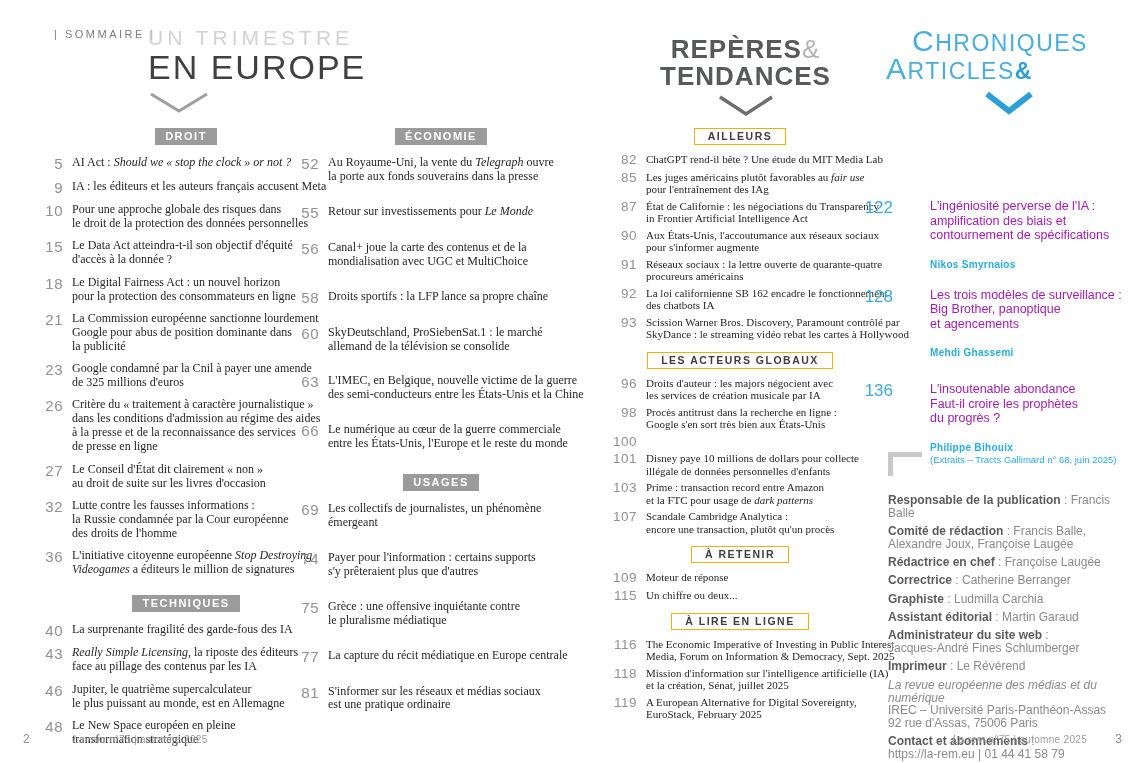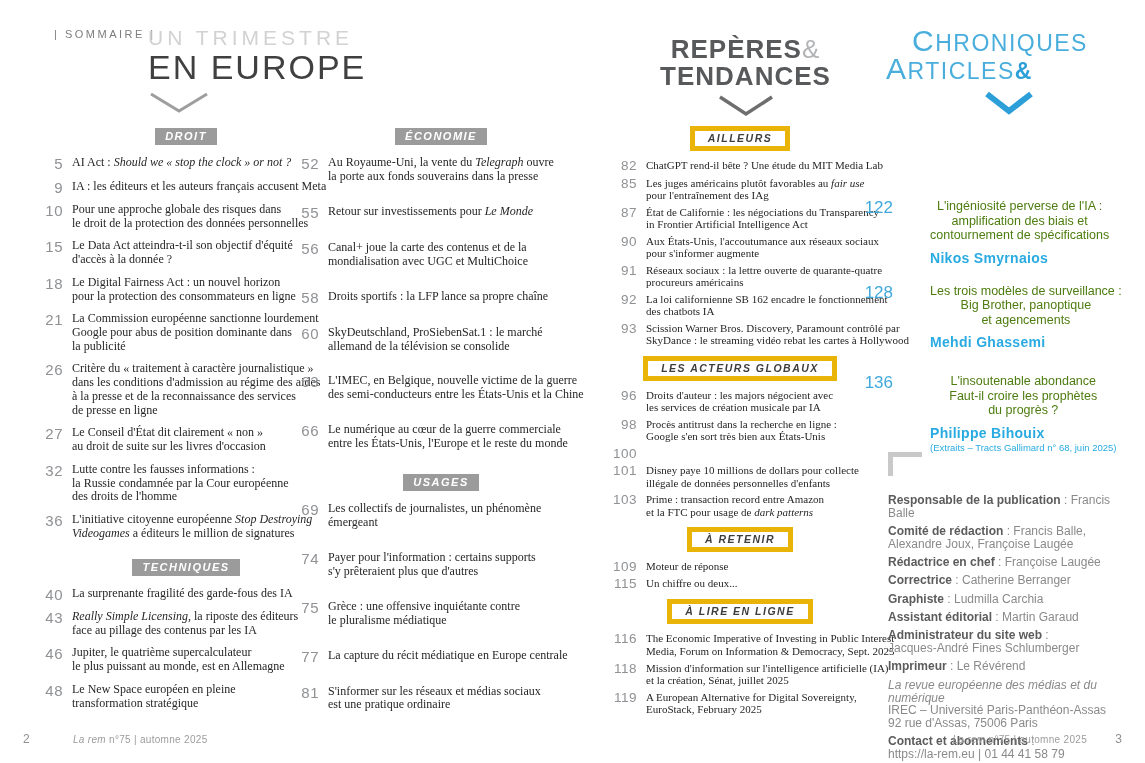--- a/index.html
+++ b/index.html
@@ -29,27 +29,27 @@
   .art-hdr-line2 { margin-left:26px; margin-top:-4px; }
   .art-hdr-amp { color:#2d9fd8; font-weight:bold; }
   .articles-hdr .hdr-chevron { text-align:center; margin-top:6px; margin-left:30px; }
 
   
   .col { position:absolute; }
   .col1 { left:40px;  top:126px; width:292px; }
   .col2 { left:296px; top:126px; width:290px; }
   .col3 { left:612px; top:126px; width:300px; }
 
-  .label-wrap { text-align:center;font-style:italic; }
+  .label-wrap { text-align:center; }
   .col3 .label-wrap { padding-right:44px; }
   .sec-label {
     display:inline-block; font-size:11px; font-weight:bold; letter-spacing:1.5px;
   }
   .sec-label.filled { background:#9b9b9b; color:#ffffff; padding:2px 10px 3px; }
-  .sec-label.outline { background:#ffffff; color:#3d3d3d; border:5px solid #eab308; padding:1px 13px 2px; font-size:10.5px; }
+  .sec-label.outline { background:#ffffff; color:#3d3d3d; border:1px solid #eab308; padding:1px 13px 2px; font-size:10.5px; }
 
   .col1 .label-wrap, .col2 .label-wrap { margin-bottom:11px; }
   .col3 .label-wrap { margin-bottom:8px; }
   .col1 .section + .section .label-wrap,
   .col2 .section + .section .label-wrap { margin-top:16px; }
   .col3 .section + .section .label-wrap { margin-top:9px; }
 
   .toc-row { display:flex; }
   .col1 .toc-row { margin-bottom:8.5px; }
   .col2 .toc-row { margin-bottom:21px; }
@@ -67,22 +67,22 @@
   }
   .col3 .toc-title { font-size:11px; line-height:12.3px; }
   .it { font-style:italic; }
 
   
   .articles-list { left:860px; top:199px; width:262px; }
   .article { display:flex;gap:26px; }
   .article.a0 { margin-bottom:18px; }
   .article.a1 { margin-bottom:24px; }
   .art-num { flex:0 0 44px; text-align:right; padding-right:11px; color:#3fa9dc; font-size:17px; line-height:17px; }
-  .art-title { color:#4d7c0f; font-size:12.5px; line-height:14.5px; white-space:pre-line;text-align:center; }
-  .art-author { color:#29abe2; font-size:14px; font-weight:bold; margin-top:7px; letter-spacing:0.3px; }
+  .art-title { color:#a21caf; font-size:12.5px; line-height:14.5px; white-space:pre-line; }
+  .art-author { color:#29abe2; font-size:10px; font-weight:bold; margin-top:16px; letter-spacing:0.3px; }
   .art-note { color:#29abe2; font-size:9.5px; margin-top:1px; }
 
   
   .bracket { left:888px; top:452px; width:34px; height:24px;
     border-left:5px solid #c9c9c9; border-top:5px solid #c9c9c9; }
   .masthead { left:888px; top:494px; width:245px; }
   .m-entry { font-size:12px; line-height:12.8px; color:#8a8a8a; margin-bottom:5.5px; white-space:pre-line; }
   .m-entry .mb { font-weight:bold; color:#5c5c5c; }
   .m-entry .mi { font-style:italic; }
 
@@ -156,20 +156,25 @@
         <div class="toc-title"><span>Le Digital Fairness Act : un nouvel horizon
 pour la protection des consommateurs en ligne</span></div>
       </div>
       <div class="toc-row">
         <div class="toc-num">21</div>
         <div class="toc-title"><span>La Commission européenne sanctionne lourdement
 Google pour abus de position dominante dans
 la publicité</span></div>
       </div>
       <div class="toc-row">
+        <div class="toc-num">23</div>
+        <div class="toc-title"><span>Google condamné par la Cnil à payer une amende
+de 325 millions d'euros</span></div>
+      </div>
+      <div class="toc-row">
         <div class="toc-num">26</div>
         <div class="toc-title"><span>Critère du « traitement à caractère journalistique »
 dans les conditions d'admission au régime des aides
 à la presse et de la reconnaissance des services
 de presse en ligne</span></div>
       </div>
       <div class="toc-row">
         <div class="toc-num">27</div>
         <div class="toc-title"><span>Le Conseil d'État dit clairement « non »
 au droit de suite sur les livres d'occasion</span></div>
@@ -329,20 +334,25 @@
       </div>
       <div class="toc-row">
         <div class="toc-num">101</div>
         <div class="toc-title"><span>Disney paye 10 millions de dollars pour collecte
 illégale de données personnelles d'enfants</span></div>
       </div>
       <div class="toc-row">
         <div class="toc-num">103</div>
         <div class="toc-title"><span>Prime : transaction record entre Amazon
 et la FTC pour usage de </span><span class="it">dark patterns</span></div>
+      </div>
+      <div class="toc-row">
+        <div class="toc-num">107</div>
+        <div class="toc-title"><span>Scandale Cambridge Analytica :
+encore une transaction, plutôt qu'un procès</span></div>
       </div>
     </div>
     <div class="section">
       <div class="label-wrap"><div class="sec-label outline">À RETENIR</div></div>
       <div class="toc-row">
         <div class="toc-num">109</div>
         <div class="toc-title"><span>Moteur de réponse</span></div>
       </div>
       <div class="toc-row">
         <div class="toc-num">115</div>

